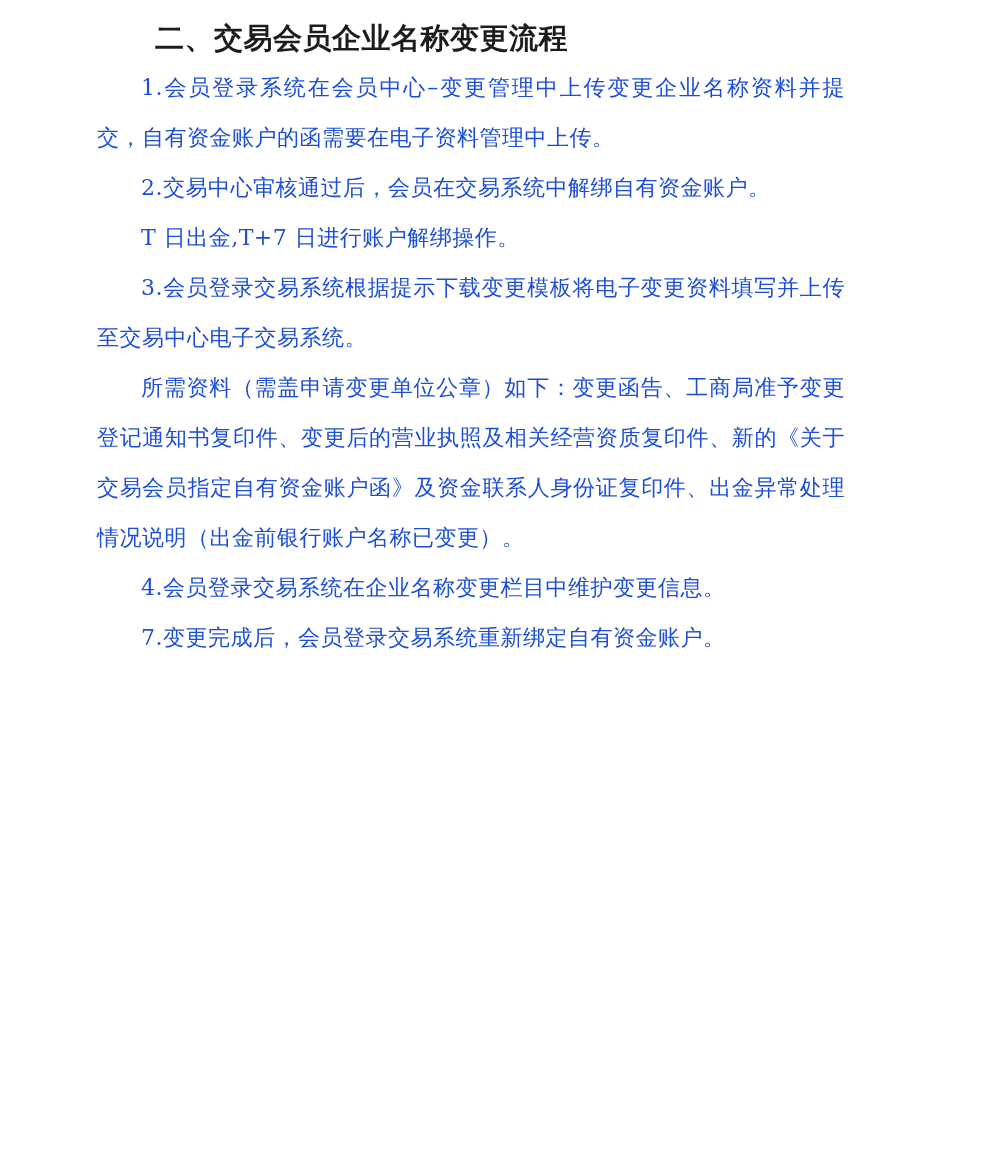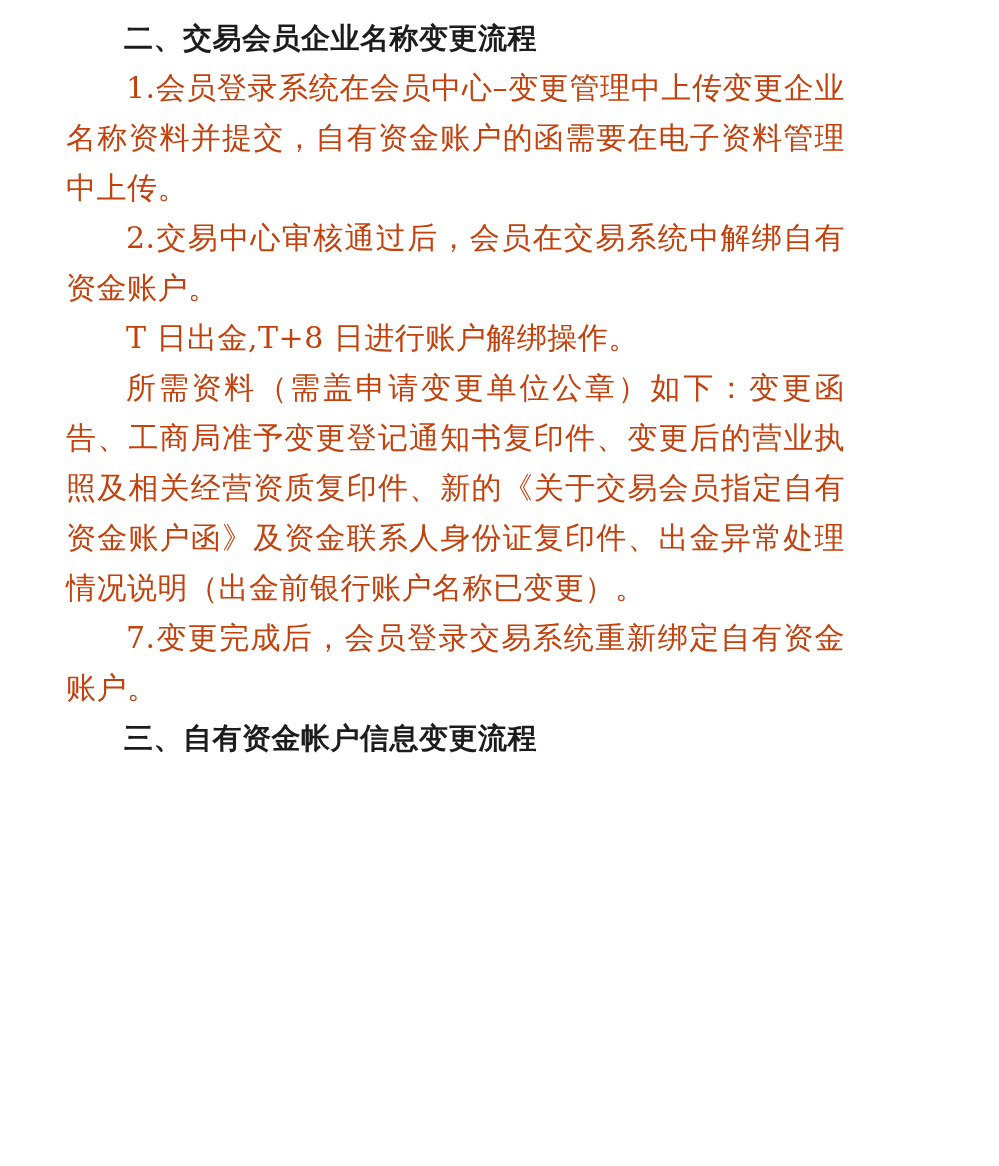--- a/index.html
+++ b/index.html
@@ -6,29 +6,29 @@
     margin: 0;
     padding: 0;
     background: #ffffff;
   }
   .page {
     position: relative;
     width: 999px;
     height: 1166px;
     background: #ffffff;
     box-sizing: border-box;
-    padding: 13px 154px 0 66px;
+    padding: 13px 154px 0 97px;
     overflow: hidden;
   }
   .para {
     margin: 0;
     font-family: "DejaVu Serif", "Liberation Serif", serif;
-    font-size: 30px;
+    font-size: 22px;
     line-height: 50px;
-    color: #c2410c;
+    color: #1d4ed8;
     text-align: justify;
     text-justify: inter-character;
     text-indent: 2em;
     letter-spacing: 0.5px;
   }
   .heading {
     margin: 0;
     font-family: "DejaVu Sans", "Liberation Sans", sans-serif;
     font-weight: 700;
     font-size: 29px;
@@ -38,17 +38,18 @@
     letter-spacing: 0.5px;
   }
 </style>
 </head>
 <body>
 
 <div class="page">
   <p class="heading">二、交易会员企业名称变更流程</p>
   <p class="para">1.会员登录系统在会员中心–变更管理中上传变更企业名称资料并提交，自有资金账户的函需要在电子资料管理中上传。</p>
   <p class="para">2.交易中心审核通过后，会员在交易系统中解绑自有资金账户。</p>
-  <p class="para">T 日出金,T+8 日进行账户解绑操作。</p>
+  <p class="para">T 日出金,T+7 日进行账户解绑操作。</p>
+  <p class="para">3.会员登录交易系统根据提示下载变更模板将电子变更资料填写并上传至交易中心电子交易系统。</p>
   <p class="para">所需资料（需盖申请变更单位公章）如下：变更函告、工商局准予变更登记通知书复印件、变更后的营业执照及相关经营资质复印件、新的《关于交易会员指定自有资金账户函》及资金联系人身份证复印件、出金异常处理情况说明（出金前银行账户名称已变更）。</p>
+  <p class="para">4.会员登录交易系统在企业名称变更栏目中维护变更信息。</p>
   <p class="para">7.变更完成后，会员登录交易系统重新绑定自有资金账户。</p>
-  <p class="heading">三、自有资金帐户信息变更流程</p>
 </div>
 
 </body></html>

